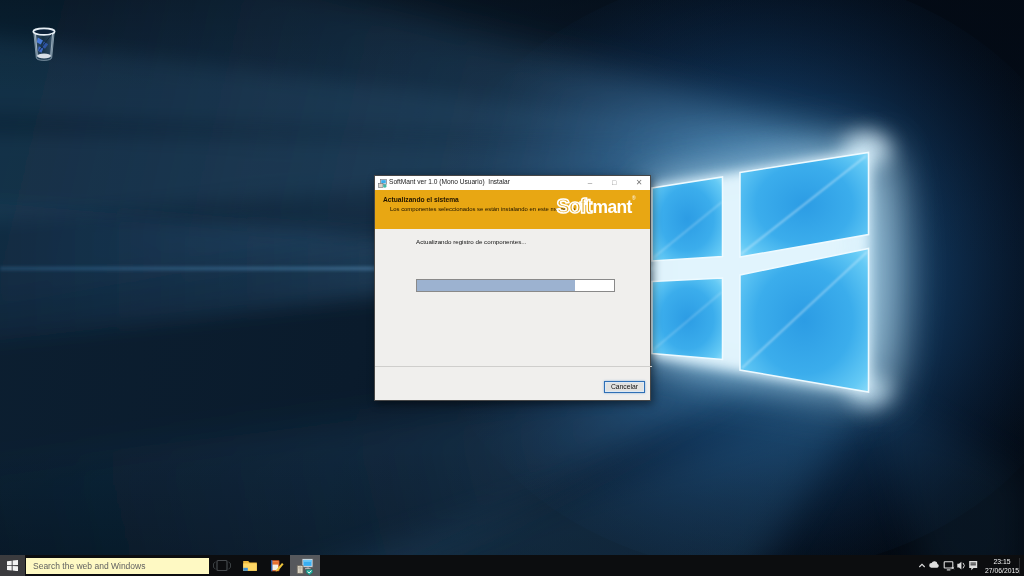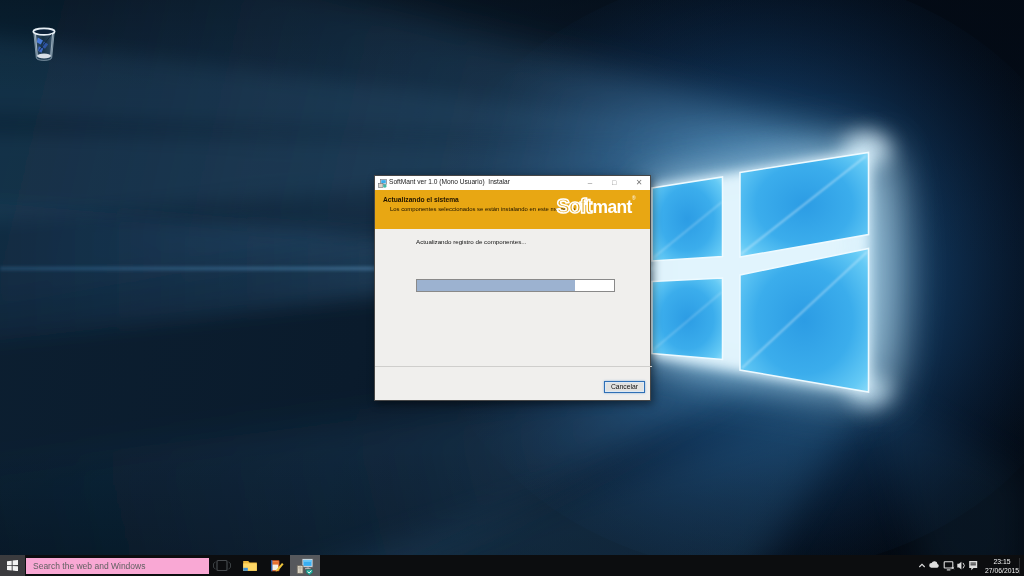--- a/index.html
+++ b/index.html
@@ -25,21 +25,21 @@
   #logo{position:absolute;right:8px;top:5px;height:26px;}
   #body1{position:absolute;left:41px;top:62px;font-size:6.2px;color:#111;}
   #pbar{position:absolute;left:41px;top:103px;width:199px;height:13px;background:#ffffff;border:1px solid #898989;}
   #pfill{position:absolute;left:0;top:0;width:158px;height:11px;background:#9cb2d0;}
   #sep{position:absolute;left:0px;top:190px;width:277px;height:1px;background:#cfcecc;}
   #cancel{position:absolute;left:229px;top:205px;width:41px;height:12px;background:#e2e2e0;border:1px solid #2f6fb5;
           box-shadow:inset 0 0 0 1px #dde9f4, 0 0 2px rgba(90,150,210,0.7);font-size:6.8px;color:#111;text-align:center;line-height:10px;}
   
   #taskbar{position:absolute;left:0;top:555px;width:1024px;height:21px;background:#0c0d0f;filter:blur(0px);}
   #startbtn{position:absolute;left:0;top:0;width:25px;height:21px;background:#3b3b3e;}
-  #search{position:absolute;left:26px;top:3px;width:183px;height:16px;background:#f9a8d4;
+  #search{position:absolute;left:26px;top:3px;width:183px;height:16px;background:#fef9c3;
           font-size:8.5px;color:#5f5f5f;line-height:16px;padding-left:7px;}
   .tbicon{position:absolute;top:0;width:24px;height:21px;}
   #activebtn{position:absolute;left:290px;top:0px;width:30px;height:21px;background:#56585c;}
   #tray{position:absolute;right:0;top:0;height:21px;}
   #clock{position:absolute;right:2px;top:2.5px;width:40px;text-align:center;color:#f2f2f2;font-size:6.8px;line-height:8.5px;}
   #edgebar{position:absolute;right:4px;top:3px;width:1px;height:16px;background:#2e2f31;}
 </style>
 </head>
 <body>
 <div id="desktop">

